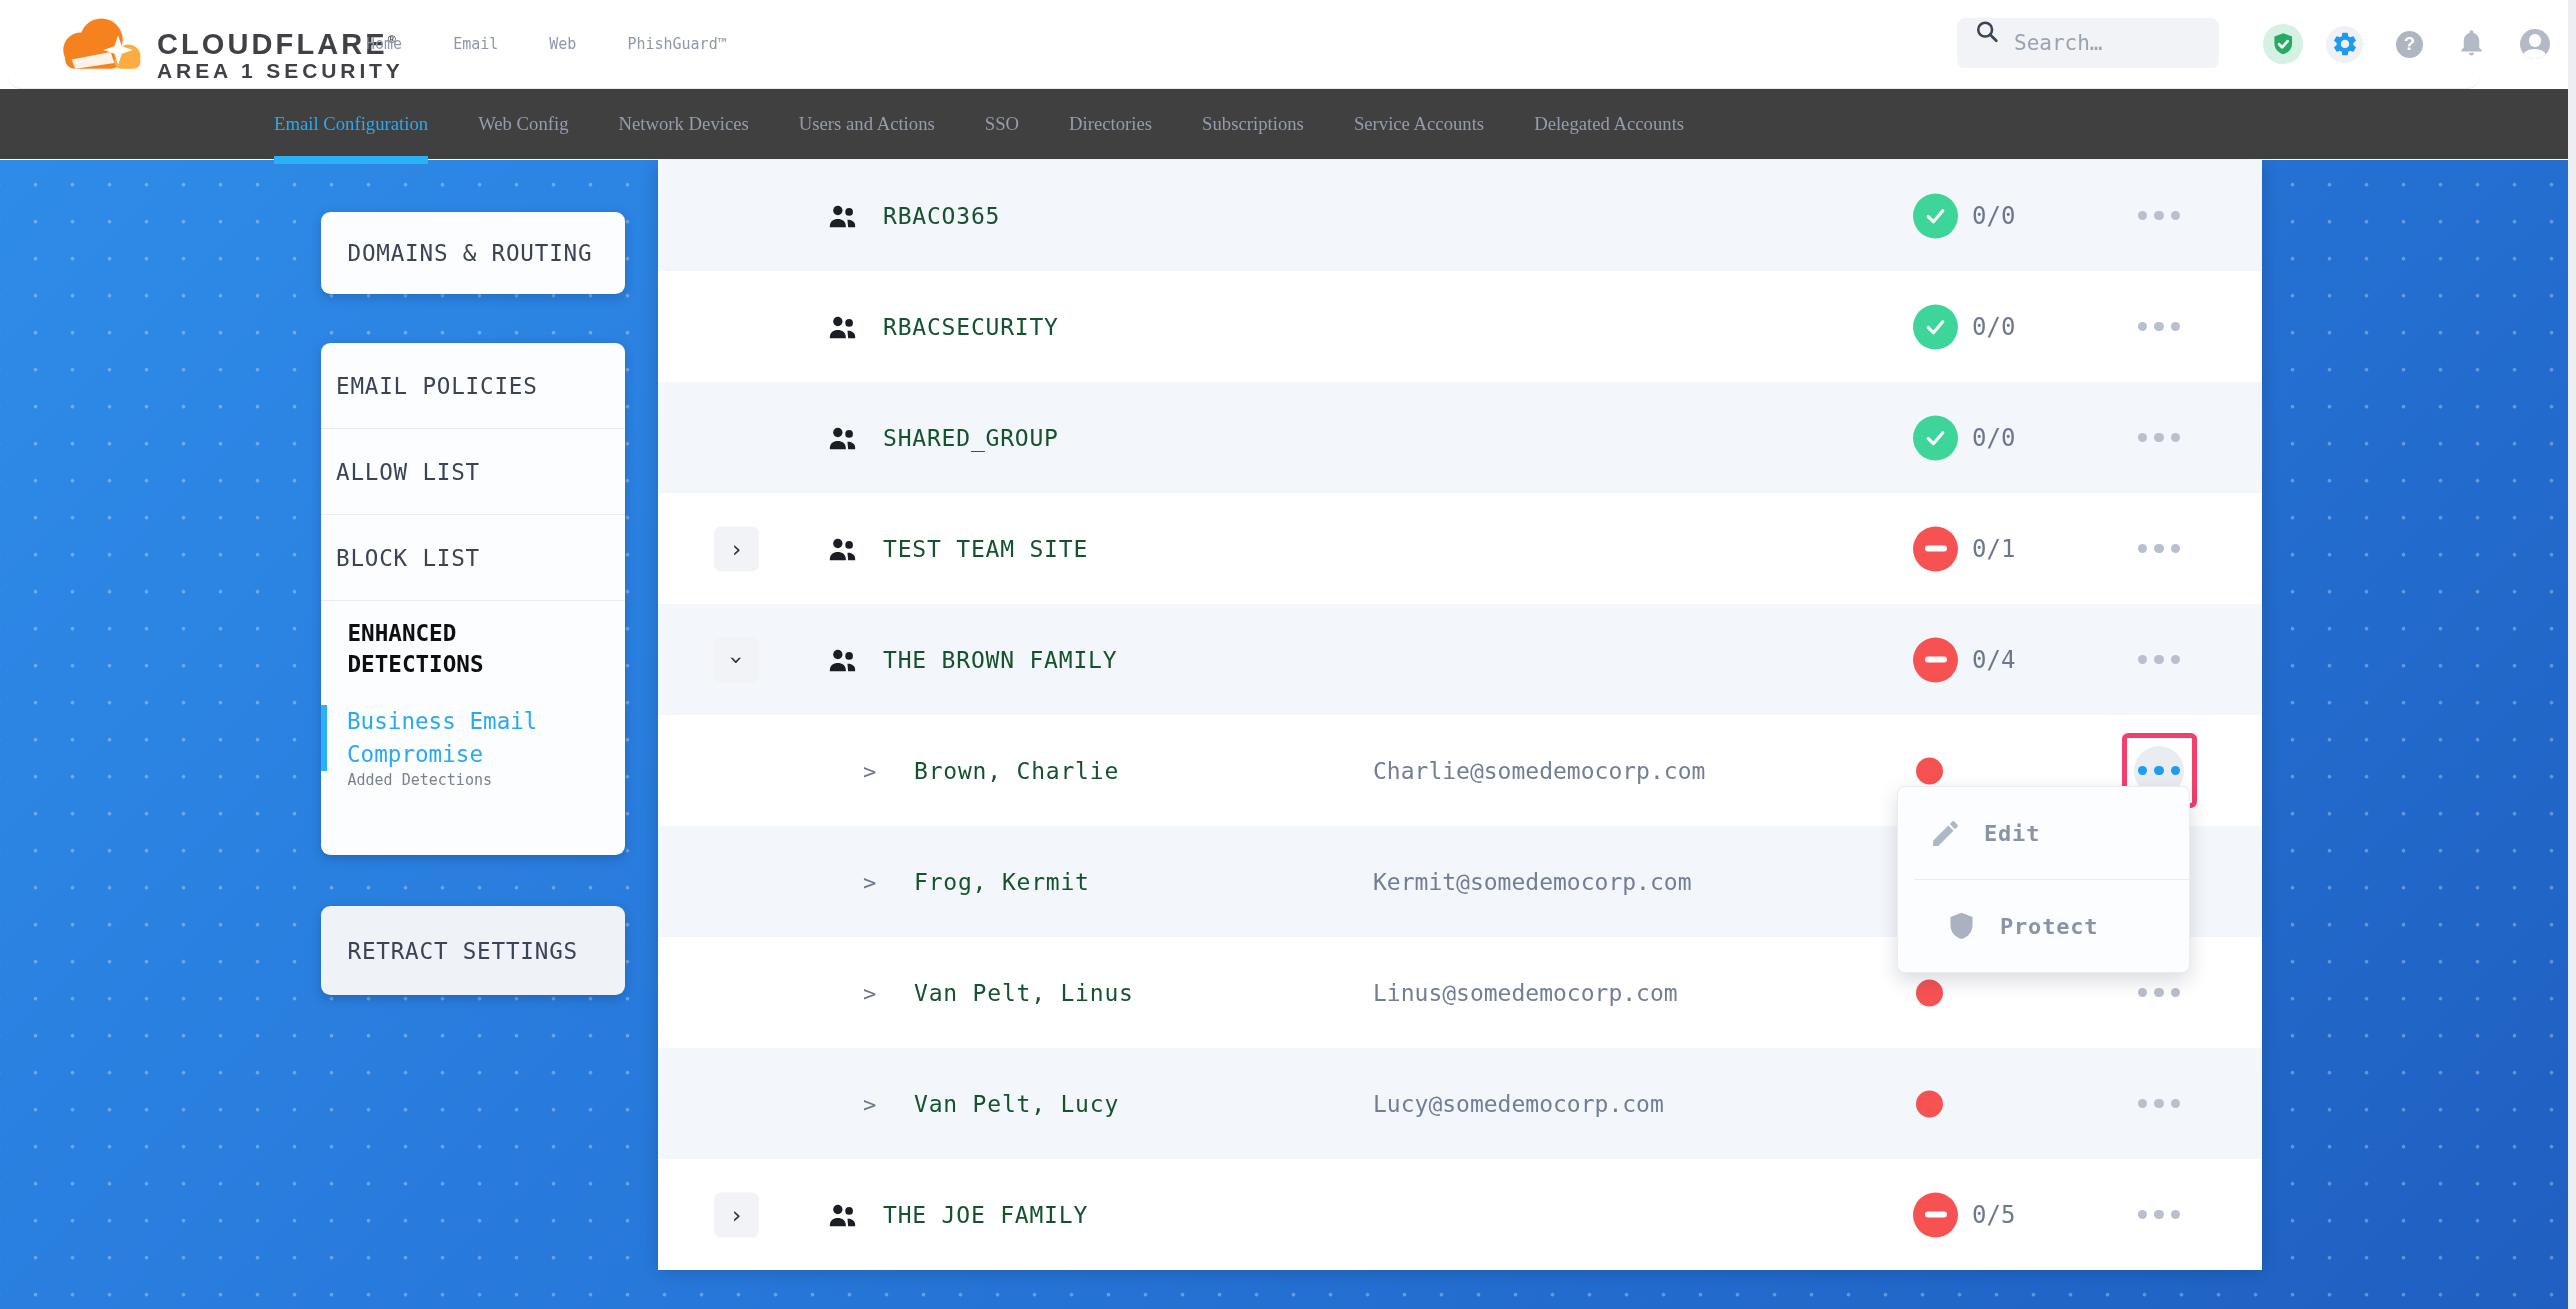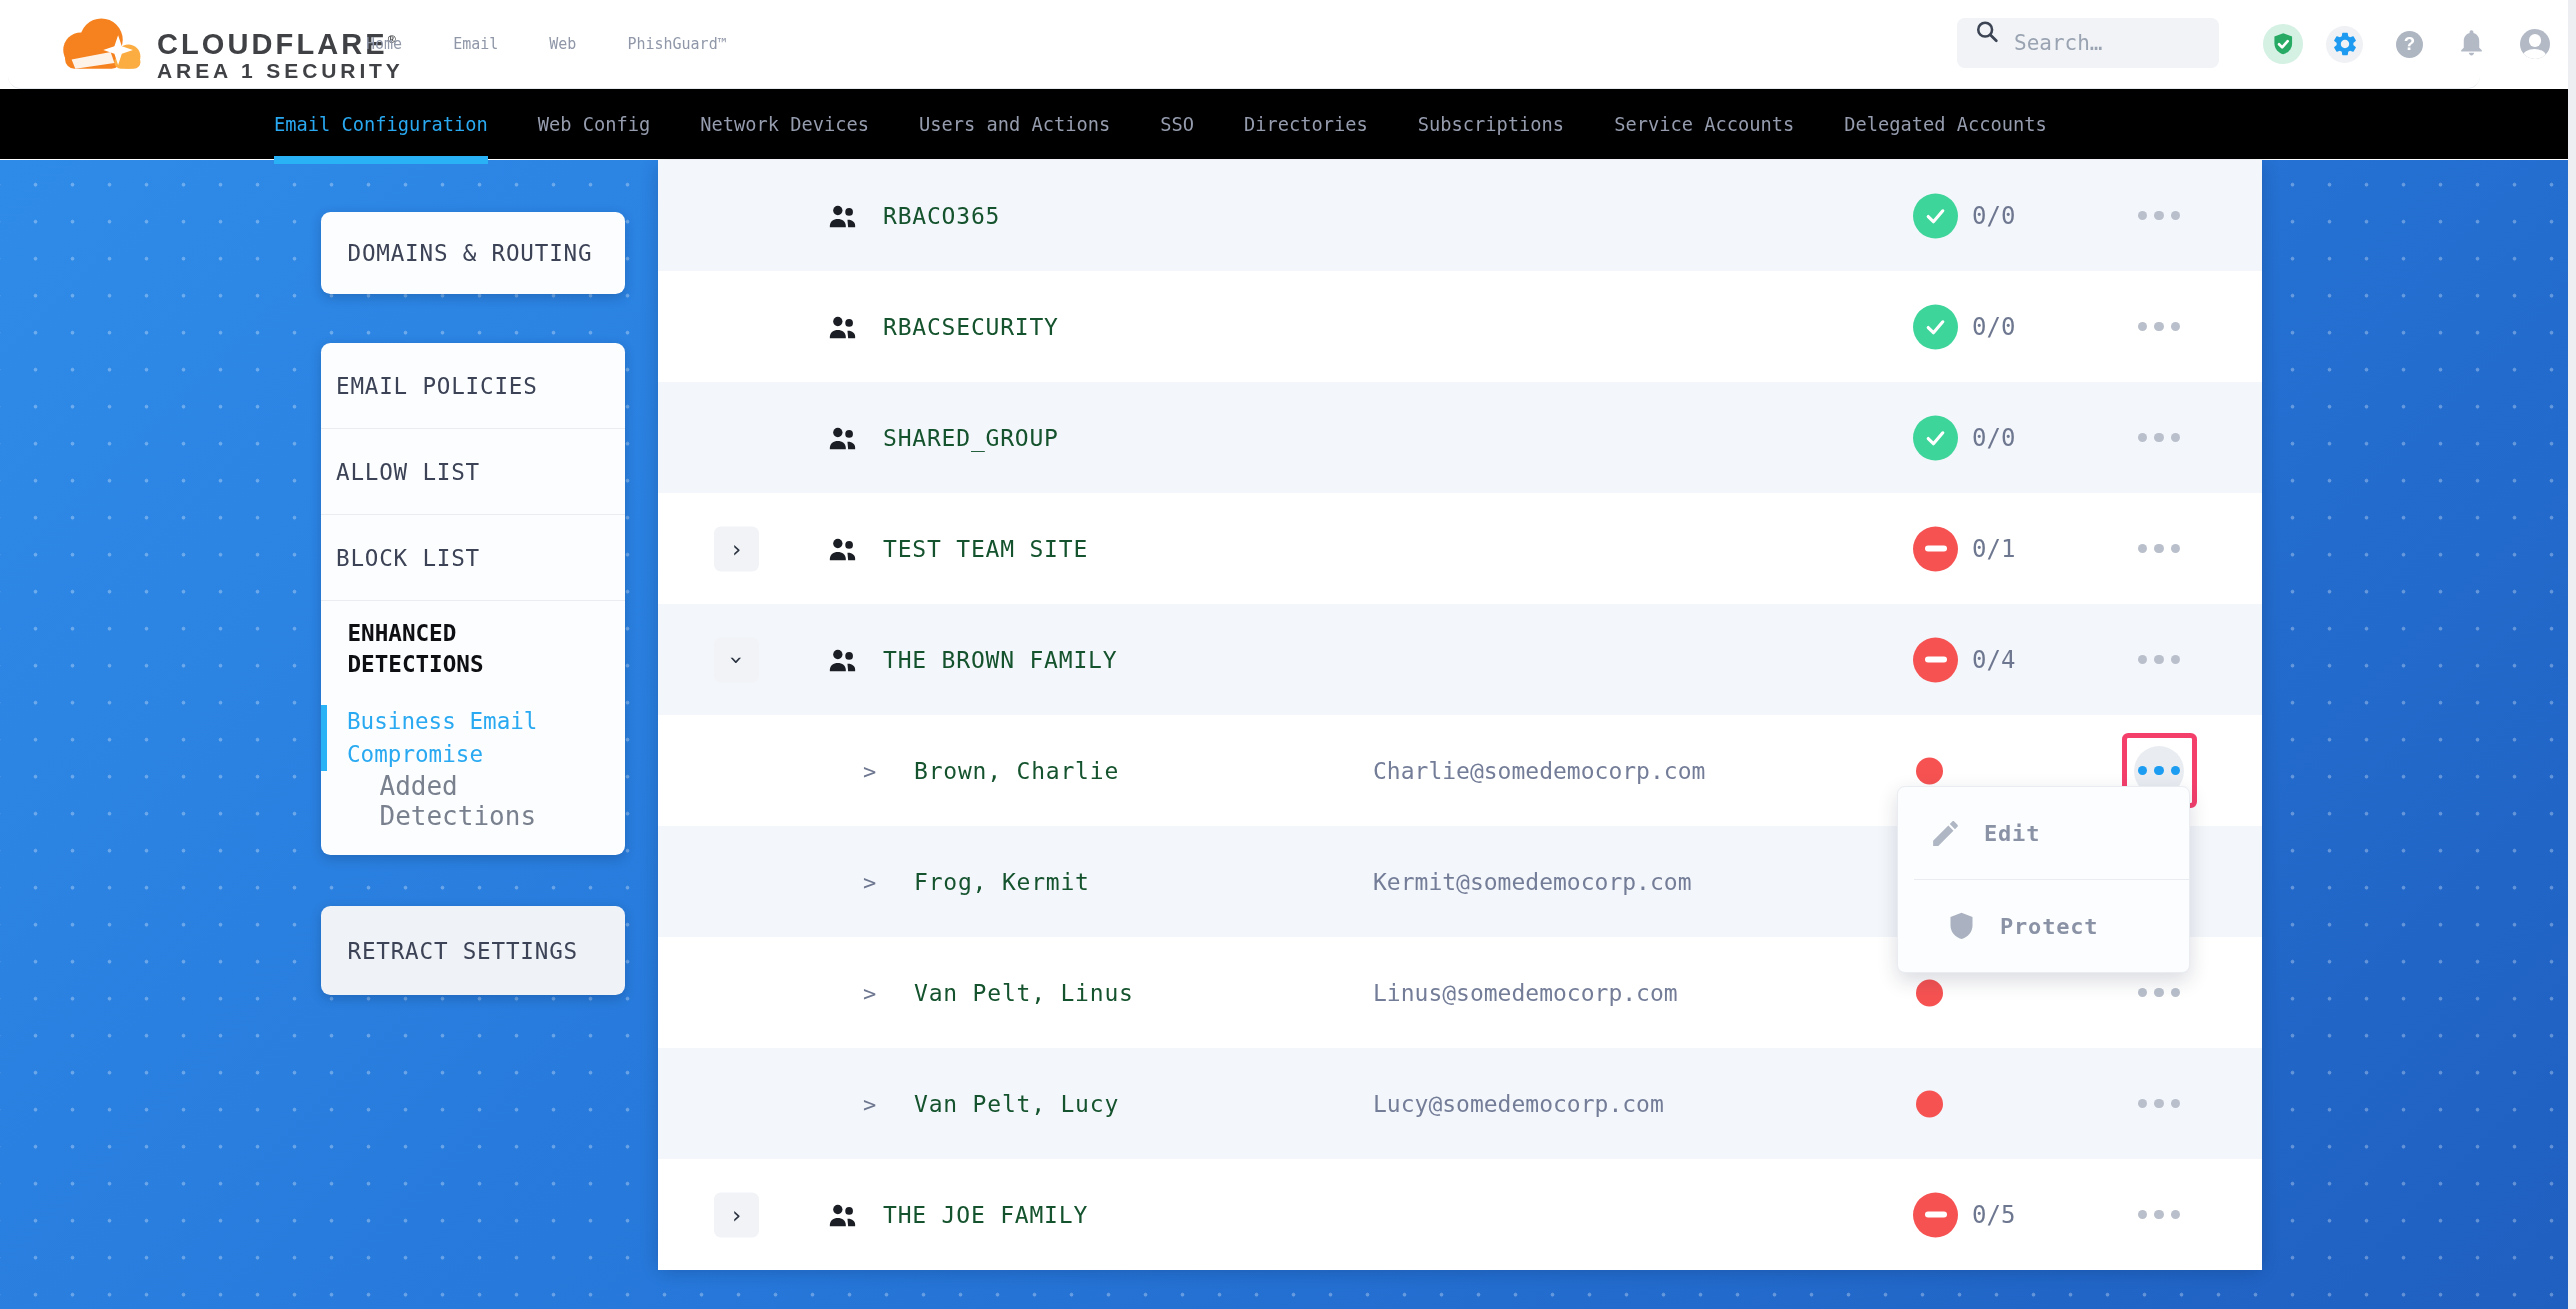--- a/index.html
+++ b/index.html
@@ -25,21 +25,21 @@
   .search input::placeholder{color:#9aa3b2;}
   .hicon{position:absolute;top:0;height:88px;display:flex;align-items:center;cursor:pointer;}
   .circ{border-radius:50%;display:flex;align-items:center;justify-content:center;}
   .shield-bg{width:40px;height:40px;background:#d4f1e4;}
   .gear-bg{width:37px;height:37px;background:#eff1f4;}
   .help-c{width:27px;height:27px;background:#aeb6c2;color:#fff;font-size:18.7px;font-weight:bold;font-family:"Liberation Sans",sans-serif;}
   .avatar-c{width:30px;height:30px;background:#b3bac6;overflow:hidden;position:relative;}
   .avatar-c .head{position:absolute;left:8.6px;top:5.4px;width:12.5px;height:12.5px;border-radius:50%;background:#fff;}
   .avatar-c .body{position:absolute;left:3.1px;top:19.5px;width:23px;height:14px;border-radius:50%;background:#fff;}
   
-  .subnav{position:absolute;left:0;top:89px;width:2576px;height:70px;background:#000000;z-index:25;}
+  .subnav{position:absolute;left:0;top:89px;width:2576px;height:70px;background:#404040;z-index:25;font-family:Liberation Serif, serif;}
   .tabs{position:absolute;left:274px;top:0;height:70px;display:flex;gap:50px;align-items:center;}
   .tab{font-size:18.7px;color:#959cae;cursor:pointer;position:relative;height:70px;display:flex;align-items:center;}
   .tab.active{color:#29a9f1;}
   .tab.active::after{content:'';position:absolute;left:0;right:0;bottom:-4.7px;height:7.8px;background:#29b2f5;}
   
   .content{position:absolute;left:0;top:160px;width:2576px;height:1149px;
     background-image:
       radial-gradient(circle, rgba(255,255,255,.30) 1.7px, transparent 2.2px),
       linear-gradient(135deg,#2F8BE8 0%, #2677d9 50%, #1F5FC0 100%);
     background-size:37px 37px, 100% 100%;
@@ -50,21 +50,21 @@
     box-shadow:0 3.1px 11px rgba(10,30,70,.22);box-sizing:border-box;}
   .card1{top:52px;height:82px;display:flex;align-items:center;padding:0 26.5px;}
   .card2{top:183px;height:512px;overflow:hidden;}
   .card3{top:746px;height:89px;display:flex;align-items:center;padding:0 26.5px;background:#eff2f6;}
   .side-label{font-size:22.6px;color:#3c4356;letter-spacing:0.8px;cursor:pointer;}
   .side-item{height:85px;display:flex;align-items:center;padding:0 15px;border-bottom:1.6px solid #e9edf1;cursor:pointer;}
   .side-section{padding:17px 26.5px 0;}
   .sec-title{font-size:22.6px;font-weight:bold;color:#0d0f13;line-height:31px;width:251px;margin-bottom:25px;}
   .sec-active{font-size:22.6px;color:#29a9f1;line-height:33px;width:233px;
     border-left:6.2px solid #29b2f5;padding-left:20px;margin-left:-26.5px;cursor:pointer;}
-  .sec-muted{font-size:26px;color:#79818f;cursor:pointer;margin-left:32px;}
+  .sec-muted{font-size:15px;color:#79818f;cursor:pointer;}
   
   .panel{position:absolute;left:658px;top:0;width:1604px;height:1104px;background:#fff;
     border-radius:0 0 11px 11px;box-shadow:0 6.2px 17px rgba(10,30,70,.25);}
   .row{position:relative;height:111px;}
   .row.light{background:#f3f6fa;}
   .row.white{background:#fff;}
   .expand-btn{position:absolute;left:56px;top:50%;transform:translateY(-50%);width:45px;height:45px;
     background:#f1f3f6;border:none;border-radius:7px;cursor:pointer;display:flex;align-items:center;justify-content:center;
     color:#2b3240;font-size:23px;font-family:inherit;padding:0;}
   .expand-btn .chev{display:block;line-height:1;}

